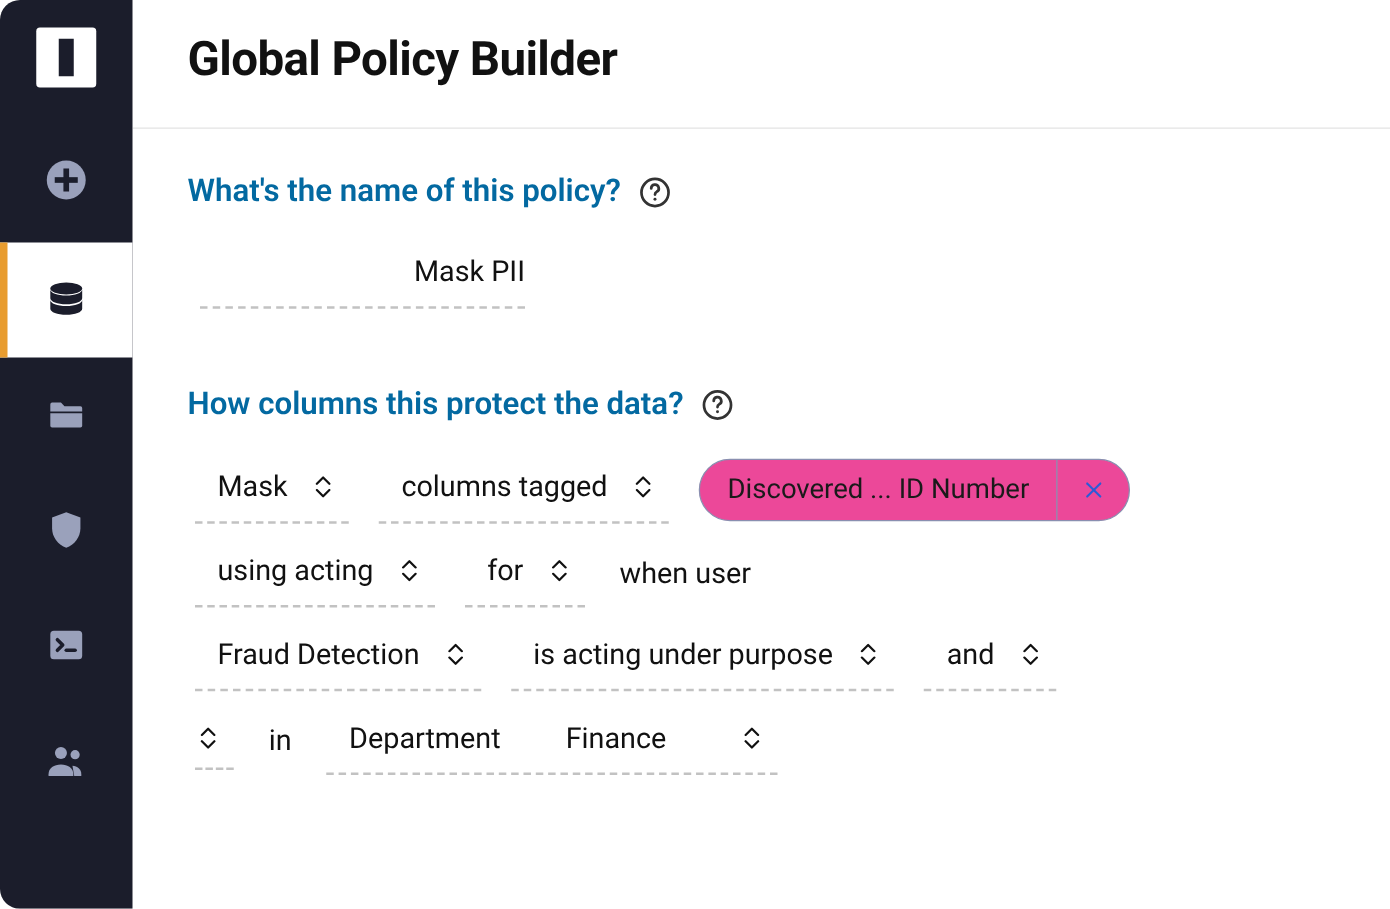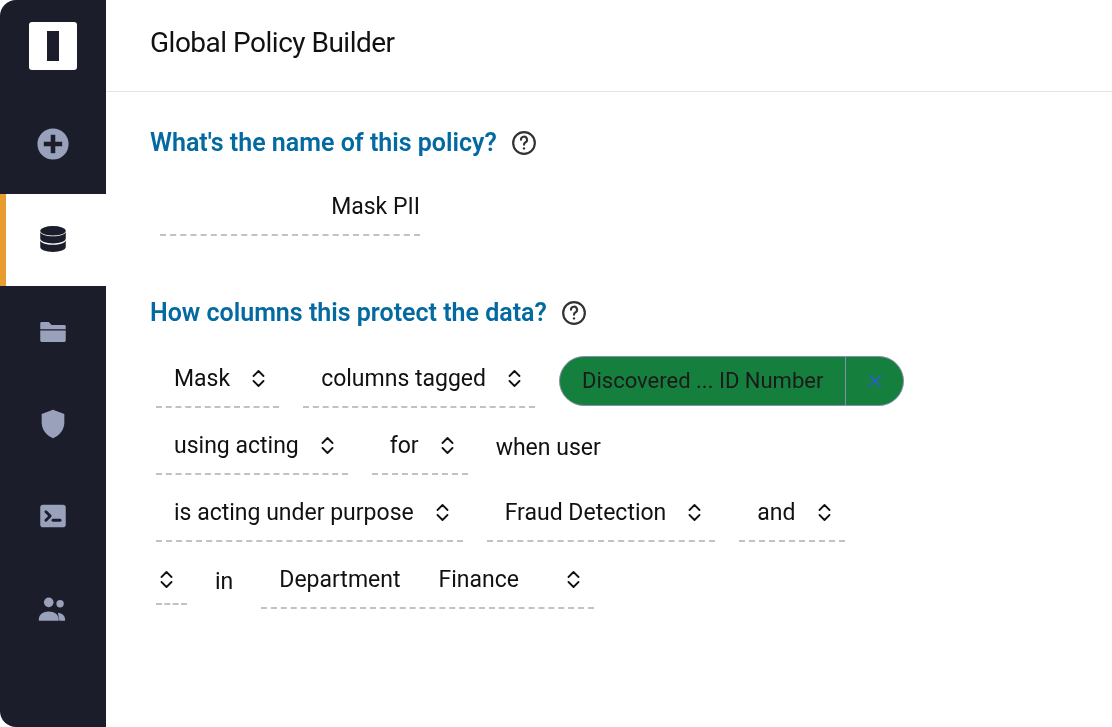--- a/index.html
+++ b/index.html
@@ -74,22 +74,22 @@
     background: #fff;
     display: flex;
     flex-direction: column;
     overflow: hidden;
   }
   .header {
     padding: 26px 44px 32px 44px;
     border-bottom: 1px solid #e4e4e4;
   }
   .header h1 {
-    font-size: 28px;
-    font-weight: 400;
+    font-size: 38px;
+    font-weight: 700;
     letter-spacing: -0.5px;
     color: #111;
   }
   .content {
     padding: 36px 44px 0 44px;
     overflow-y: auto;
   }
 
   .section-title-row {
     display: flex;
@@ -152,21 +152,21 @@
   .stepper svg { width: 13px; height: 8px; display:block; }
   .stepper .down { transform: rotate(180deg); margin-top: 3px; }
 
   .tag-chip {
     display: flex;
     align-items: center;
     border: 1.5px solid #8a8fb0;
     border-radius: 999px;
     height: 50px;
     overflow: hidden;
-    background: #15803d;
+    background: #ec4899;
   }
   .tag-chip .chip-label {
     font-size: 22px;
     padding: 0 22px;
     white-space: nowrap;
   }
   .tag-chip .chip-close {
     border-left: 1.5px solid #8a8fb0;
     height: 100%;
     display: flex;
@@ -344,42 +344,42 @@
               <svg class="down" viewBox="0 0 12 8">
                   <path d="M1 7l5-5 5 5" stroke="#111" stroke-width="1.8" fill="none" stroke-linecap="round" stroke-linejoin="round"></path>
                 </svg>
             </span>
           </div>
           <span class="plain-text">when user</span>
         </div>
 
         <div class="builder-line line-gap-top">
           <div class="segment dashed">
+            <span class="seg-text">Fraud Detection</span>
+            <span class="stepper">
+              <svg viewBox="0 0 12 8">
+                  <path d="M1 7l5-5 5 5" stroke="#111" stroke-width="1.8" fill="none" stroke-linecap="round" stroke-linejoin="round"></path>
+                </svg>
+              <svg class="down" viewBox="0 0 12 8">
+                  <path d="M1 7l5-5 5 5" stroke="#111" stroke-width="1.8" fill="none" stroke-linecap="round" stroke-linejoin="round"></path>
+                </svg>
+            </span>
+          </div>
+          <div class="segment dashed">
             <span class="seg-text">is acting under purpose</span>
             <span class="stepper">
               <svg viewBox="0 0 12 8">
                   <path d="M1 7l5-5 5 5" stroke="#111" stroke-width="1.8" fill="none" stroke-linecap="round" stroke-linejoin="round"></path>
                 </svg>
               <svg class="down" viewBox="0 0 12 8">
                   <path d="M1 7l5-5 5 5" stroke="#111" stroke-width="1.8" fill="none" stroke-linecap="round" stroke-linejoin="round"></path>
                 </svg>
             </span>
           </div>
           <div class="segment dashed">
-            <span class="seg-text">Fraud Detection</span>
-            <span class="stepper">
-              <svg viewBox="0 0 12 8">
-                  <path d="M1 7l5-5 5 5" stroke="#111" stroke-width="1.8" fill="none" stroke-linecap="round" stroke-linejoin="round"></path>
-                </svg>
-              <svg class="down" viewBox="0 0 12 8">
-                  <path d="M1 7l5-5 5 5" stroke="#111" stroke-width="1.8" fill="none" stroke-linecap="round" stroke-linejoin="round"></path>
-                </svg>
-            </span>
-          </div>
-          <div class="segment dashed">
             <span class="seg-text">and</span>
             <span class="stepper">
               <svg viewBox="0 0 12 8">
                   <path d="M1 7l5-5 5 5" stroke="#111" stroke-width="1.8" fill="none" stroke-linecap="round" stroke-linejoin="round"></path>
                 </svg>
               <svg class="down" viewBox="0 0 12 8">
                   <path d="M1 7l5-5 5 5" stroke="#111" stroke-width="1.8" fill="none" stroke-linecap="round" stroke-linejoin="round"></path>
                 </svg>
             </span>
           </div>
@@ -390,21 +390,21 @@
             <span class="stepper">
               <svg viewBox="0 0 12 8">
                   <path d="M1 7l5-5 5 5" stroke="#111" stroke-width="1.8" fill="none" stroke-linecap="round" stroke-linejoin="round"></path>
                 </svg>
               <svg class="down" viewBox="0 0 12 8">
                   <path d="M1 7l5-5 5 5" stroke="#111" stroke-width="1.8" fill="none" stroke-linecap="round" stroke-linejoin="round"></path>
                 </svg>
             </span>
           </div>
           <span class="plain-text">in</span>
-          <div class="segment dashed" style="gap:26px;">
+          <div class="segment dashed" style="gap:40px;">
             <span class="seg-text" style="padding-right:6px;">Department</span>
             <span class="seg-text" style="padding-left:6px;">Finance</span>
             <span class="stepper">
               <svg viewBox="0 0 12 8">
                   <path d="M1 7l5-5 5 5" stroke="#111" stroke-width="1.8" fill="none" stroke-linecap="round" stroke-linejoin="round"></path>
                 </svg>
               <svg class="down" viewBox="0 0 12 8">
                   <path d="M1 7l5-5 5 5" stroke="#111" stroke-width="1.8" fill="none" stroke-linecap="round" stroke-linejoin="round"></path>
                 </svg>
             </span>

